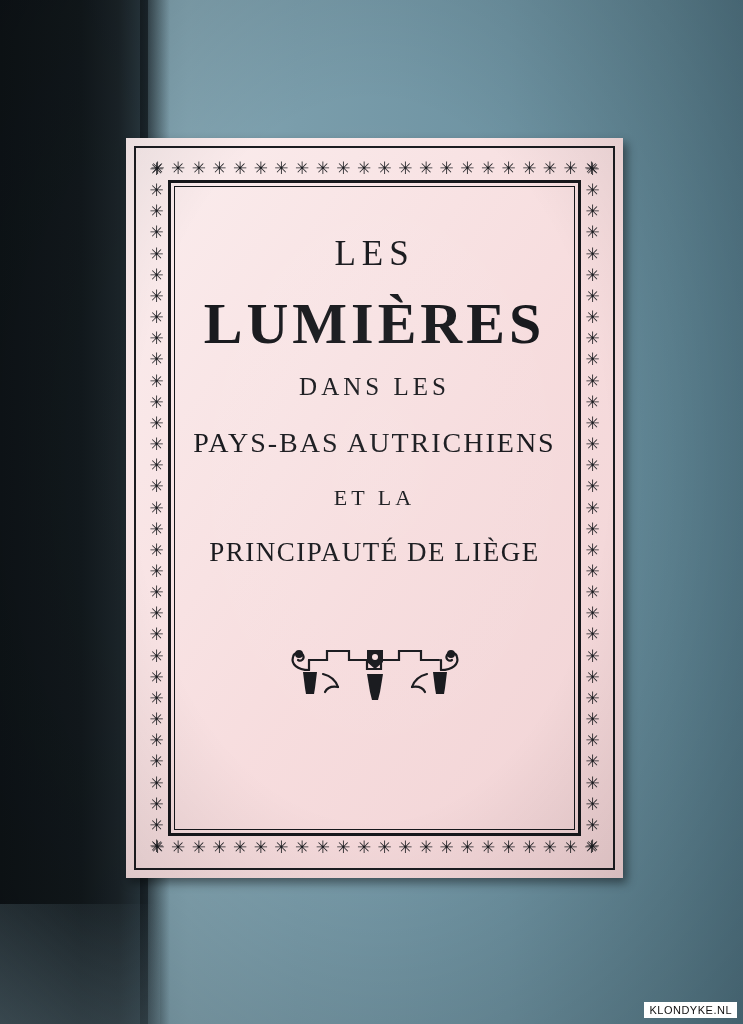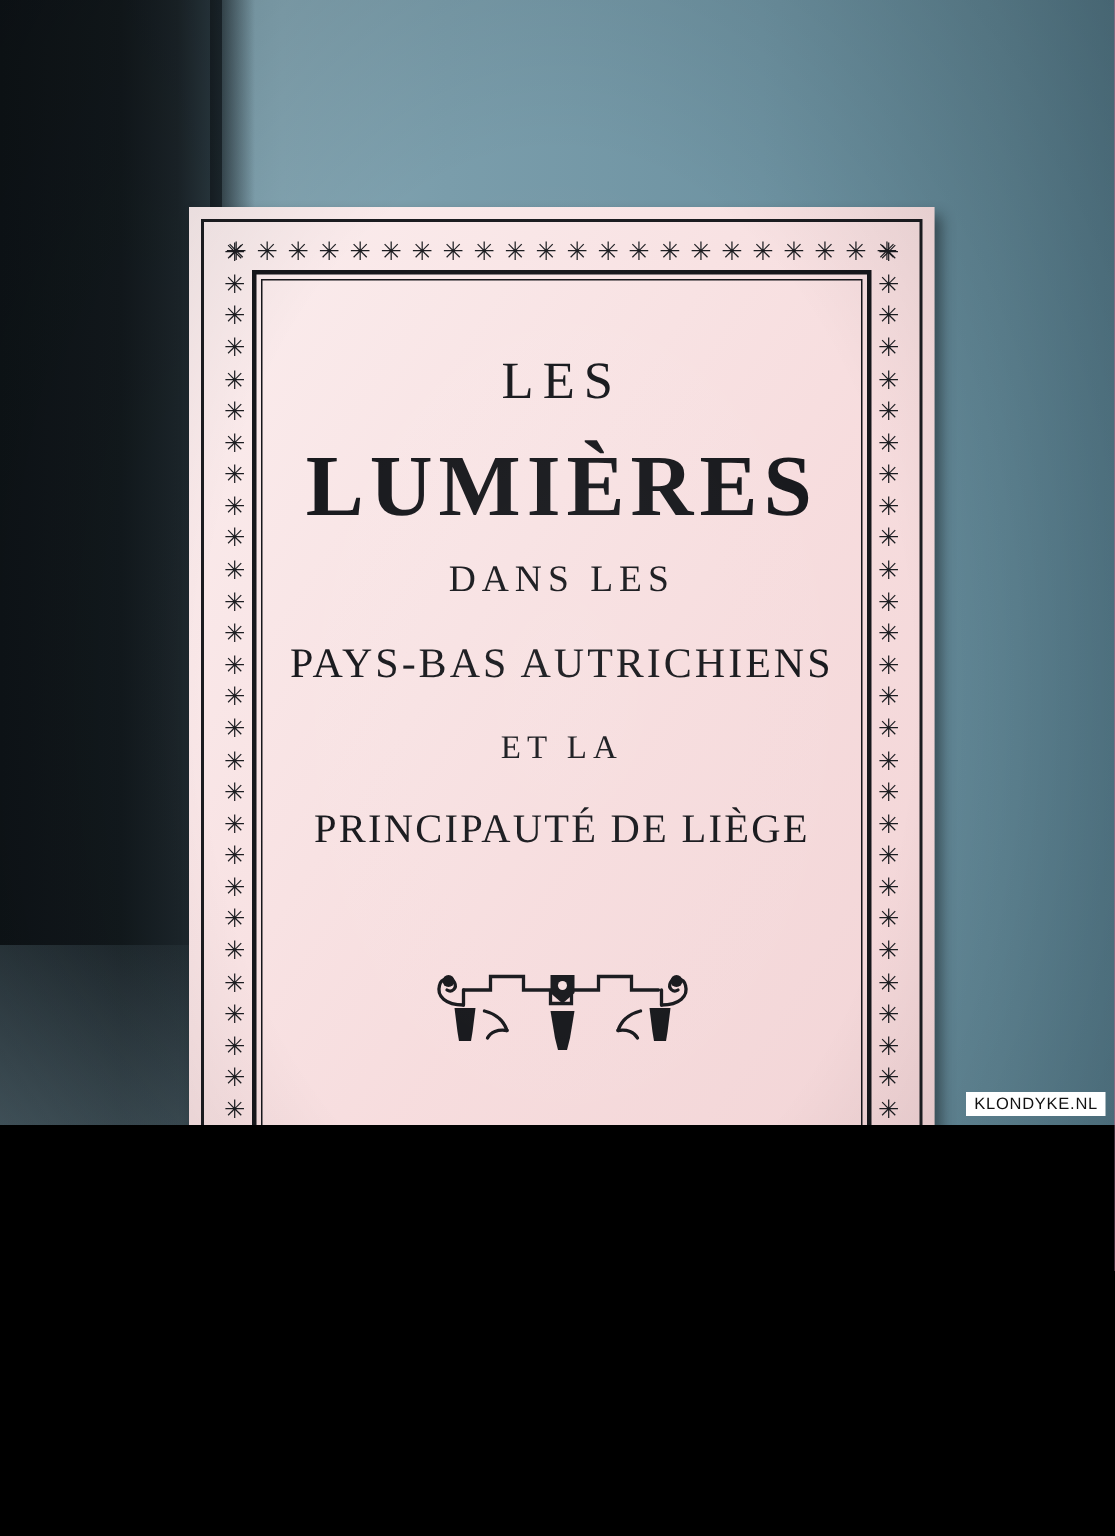--- a/index.html
+++ b/index.html
@@ -11,22 +11,22 @@
     width: 743px;
     height: 1024px;
     overflow: hidden;
     font-family: "Liberation Serif", serif;
   }
 
   
   #photo {
     position: relative;
     width: 743px;
-    height: 750px;
-    background: #f9a8d4;
+    height: 1024px;
+    background: #a21caf;
     overflow: hidden;
   }
 
   
   .bg-strip-left {
     position: absolute;
     left: 0; top: 0;
     width: 148px; height: 1024px;
     background: linear-gradient(to right, #0e1418 0%, #12191d 55%, #1b2429 80%, #2c3c44 100%);
   }

